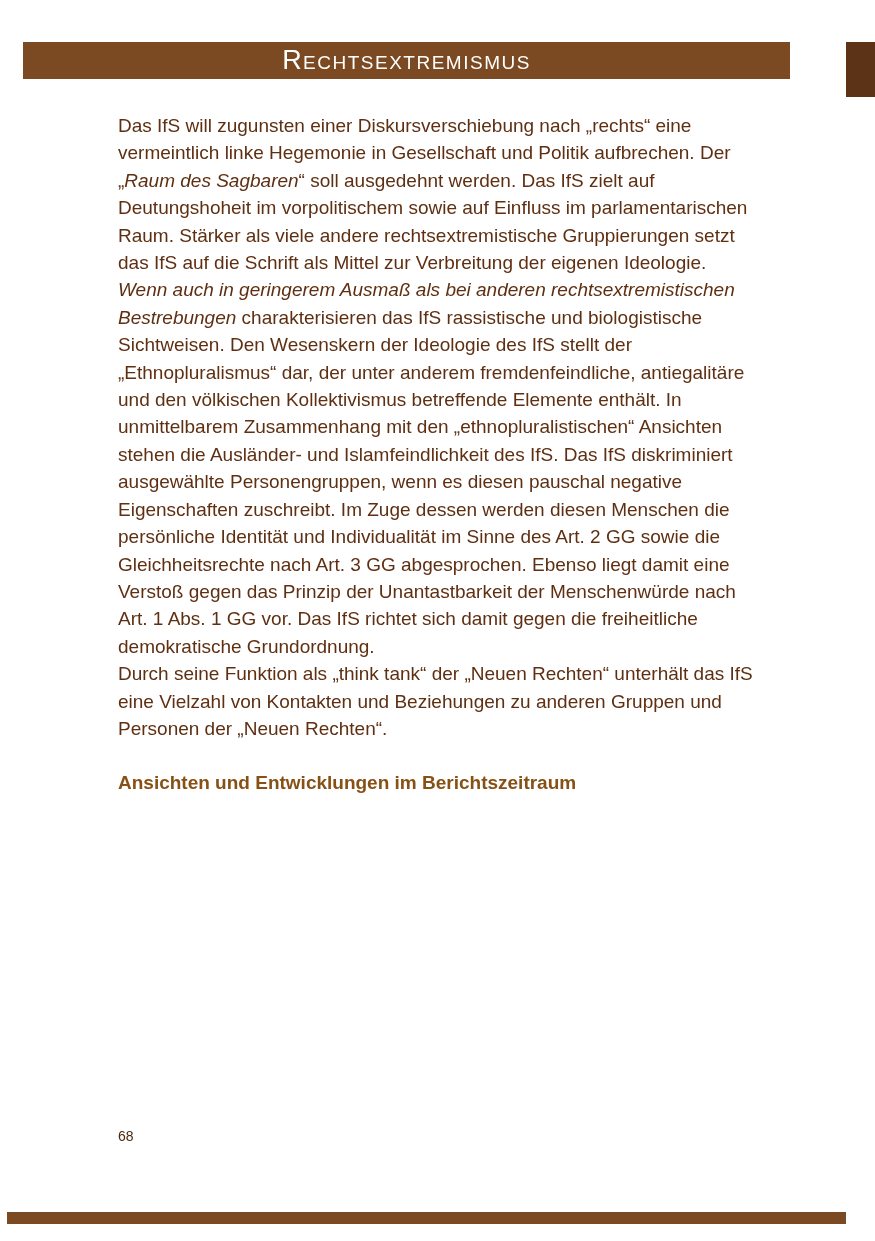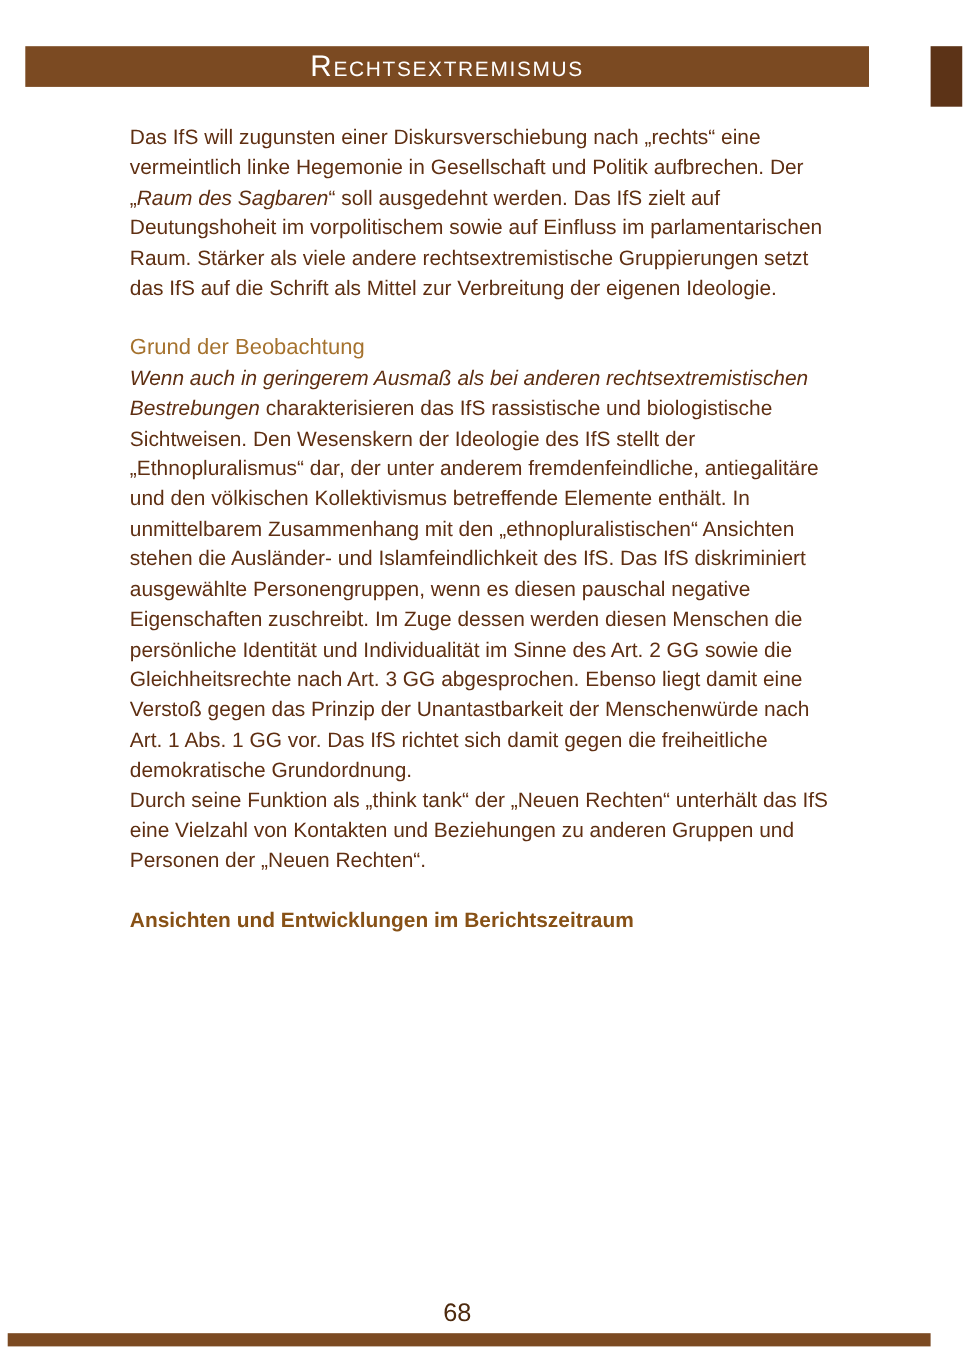--- a/index.html
+++ b/index.html
@@ -57,27 +57,26 @@
   }
   .bold-heading {
     margin: 27px 0 27px 0;
     font-size: 19px;
     font-weight: 700;
     line-height: 27.4px;
     color: var(--bold-heading, #875116);
   }
   .footer {
     position: absolute;
-    left: 118px; top: 1180px;
+    left: 118px; top: 1128px;
     width: 642px;
-    font-size: 23px;
+    font-size: 14px;
     color: var(--footer-text, #4d2a0e);
     display: flex;
     align-items: baseline;
-    justify-content: center;
   }
   .page-number { width: 72px; flex: none; }
   .bottom-bar {
     position: absolute;
     left: 7px; top: 1212px;
     width: 839px; height: 12px;
     background: var(--bottom-bar, #7b4a22);
   }
 </style>
 </head>
@@ -87,21 +86,20 @@
 
   <header class="top-bar">
     <h1 class="header-title">Rechtsextremismus</h1>
   </header>
   <div class="header-tab"></div>
 
   <main class="content">
 
     <p class="para"><span>Das IfS will zugunsten einer Diskursverschiebung nach „rechts“ eine vermeintlich linke Hegemonie in Gesellschaft und Politik aufbrechen. Der „</span><em>Raum des Sagbaren</em><span>“ soll ausgedehnt werden. Das IfS zielt auf Deutungshoheit im vorpolitischem sowie auf Einfluss im parlamentarischen Raum. Stärker als viele andere rechtsextremistische Gruppierungen setzt das IfS auf die Schrift als Mittel zur Verbreitung der eigenen Ideologie.</span></p>
 
-    <h2 class="section-heading">Grund der Beobachtung</h2>
 
     <p class="para"><em>Wenn auch in geringerem Ausmaß als bei anderen rechtsextremistischen Bestrebungen</em><span> charakterisieren das IfS rassistische und biologistische Sichtweisen. Den Wesenskern der Ideologie des IfS stellt der „Ethnopluralismus“ dar, der unter anderem fremdenfeindliche, antiegalitäre und den völkischen Kollektivismus betreffende Elemente enthält. In unmittelbarem Zusammenhang mit den „ethnopluralistischen“ Ansichten stehen die Ausländer- und Islamfeindlichkeit des IfS. Das IfS diskriminiert ausgewählte Personengruppen, wenn es diesen pauschal negative Eigenschaften zuschreibt. Im Zuge dessen werden diesen Menschen die persönliche Identität und Individualität im Sinne des Art. 2 GG sowie die Gleichheitsrechte nach Art. 3 GG abgesprochen. Ebenso liegt damit eine Verstoß gegen das Prinzip der Unantastbarkeit der Menschenwürde nach Art. 1 Abs. 1 GG vor. Das IfS richtet sich damit gegen die freiheitliche demokratische Grundordnung.</span></p>
 
     <p class="para">Durch seine Funktion als „think tank“ der „Neuen Rechten“ unterhält das IfS eine Vielzahl von Kontakten und Beziehungen zu anderen Gruppen und Personen der „Neuen Rechten“.</p>
 
     <h2 class="bold-heading">Ansichten und Entwicklungen im Berichtszeitraum</h2>
 
 
   </main>
 

